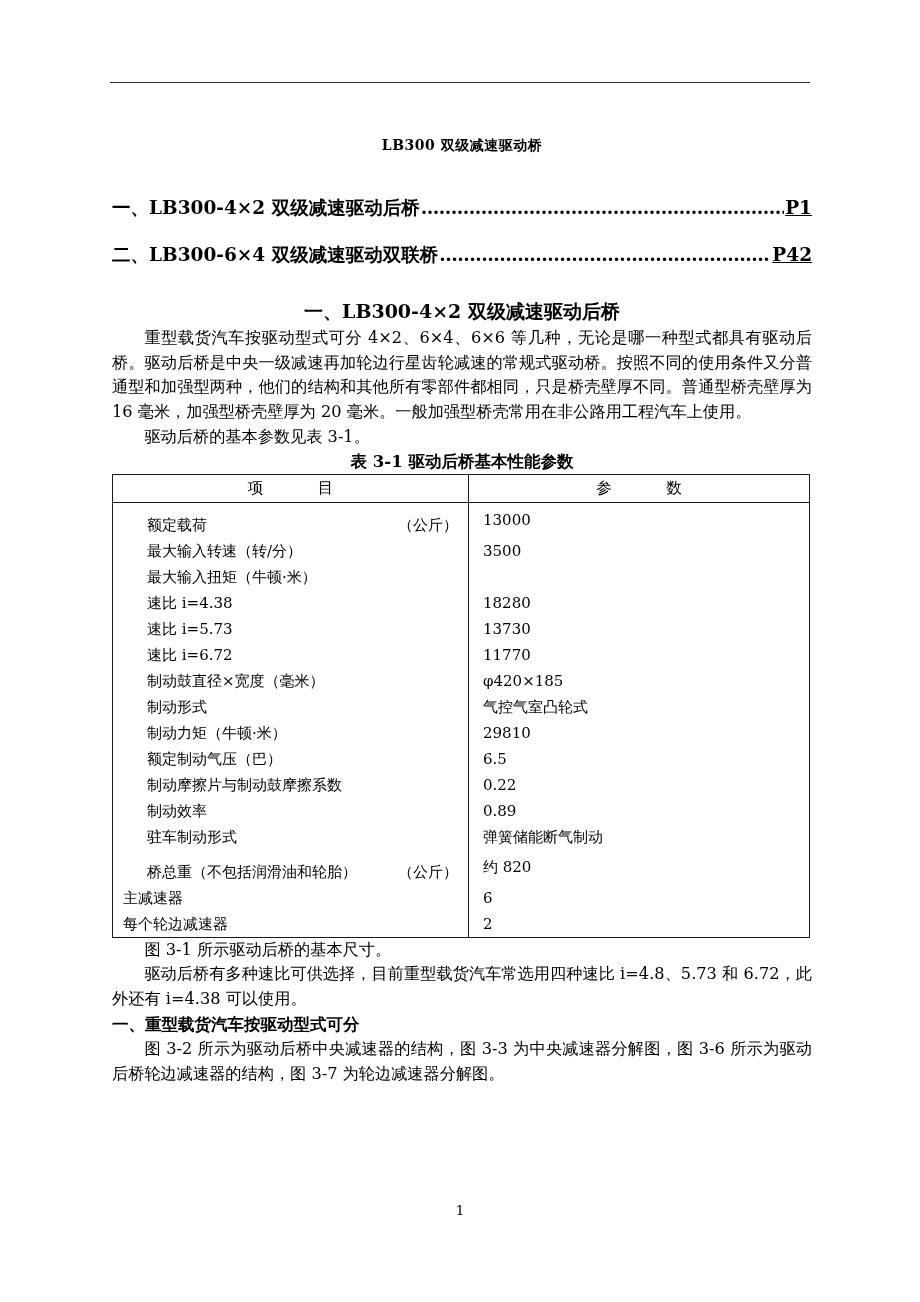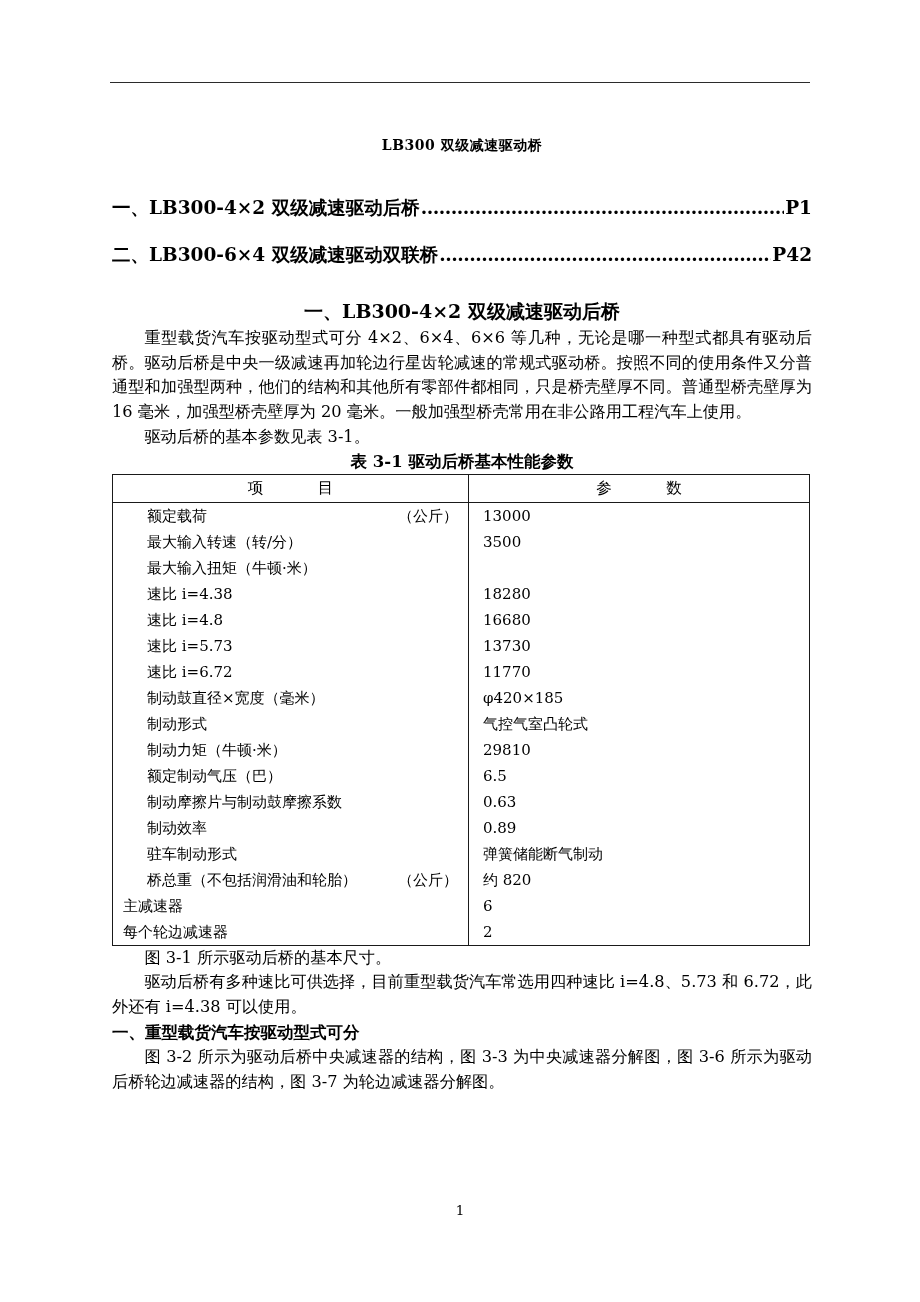--- a/index.html
+++ b/index.html
@@ -65,21 +65,21 @@
   }
   .toc-label { flex: 0 0 auto; }
   .toc-dots {
     flex: 1 1 auto;
     overflow: hidden;
     white-space: nowrap;
     font-weight: bold;
     letter-spacing: -0.5px;
     margin: 0 1px;
   }
-  .toc-page { flex: 0 0 auto; }
+  .toc-page { flex: 0 0 auto; text-decoration: underline; }
 
   
   .section-heading {
     text-align: center;
     font-weight: bold;
     font-size: 19px;
     margin: 30px 0 2px 0;
     line-height: 1.4;
   }
 
@@ -157,20 +157,21 @@
   .param-table td.item.indent2 { padding-left: 70px; }
   .param-table td.val {
     padding-left: 14px;
     white-space: nowrap;
     margin-top: 34px;
   }
   .item-inner {
     display: flex;
     justify-content: space-between;
     align-items: flex-end;
+    margin-top: 9px;
   }
   .item-unit { padding-right: 2px; }
 
   
   .page-number {
     position: absolute;
     left: 0;
     top: 1202px;
     width: 920px;
     text-align: center;
@@ -239,24 +240,20 @@
           </tr>
           <tr>
             <td class="item indent">最大输入扭矩（牛顿·米）</td>
             <td class="val"></td>
           </tr>
           <tr>
             <td class="item indent">速比 i=4.38</td>
             <td class="val">18280</td>
           </tr>
           <tr>
-            <td class="item indent">速比 i=4.8</td>
-            <td class="val">16680</td>
-          </tr>
-          <tr>
             <td class="item indent">速比 i=5.73</td>
             <td class="val">13730</td>
           </tr>
           <tr>
             <td class="item indent">速比 i=6.72</td>
             <td class="val">11770</td>
           </tr>
           <tr>
             <td class="item indent">制动鼓直径×宽度（毫米）</td>
             <td class="val">φ420×185</td>
@@ -268,21 +265,21 @@
           <tr>
             <td class="item indent">制动力矩（牛顿·米）</td>
             <td class="val">29810</td>
           </tr>
           <tr>
             <td class="item indent">额定制动气压（巴）</td>
             <td class="val">6.5</td>
           </tr>
           <tr>
             <td class="item indent">制动摩擦片与制动鼓摩擦系数</td>
-            <td class="val">0.63</td>
+            <td class="val">0.22</td>
           </tr>
           <tr>
             <td class="item indent">制动效率</td>
             <td class="val">0.89</td>
           </tr>
           <tr>
             <td class="item indent">驻车制动形式</td>
             <td class="val">弹簧储能断气制动</td>
           </tr>
           <tr>

